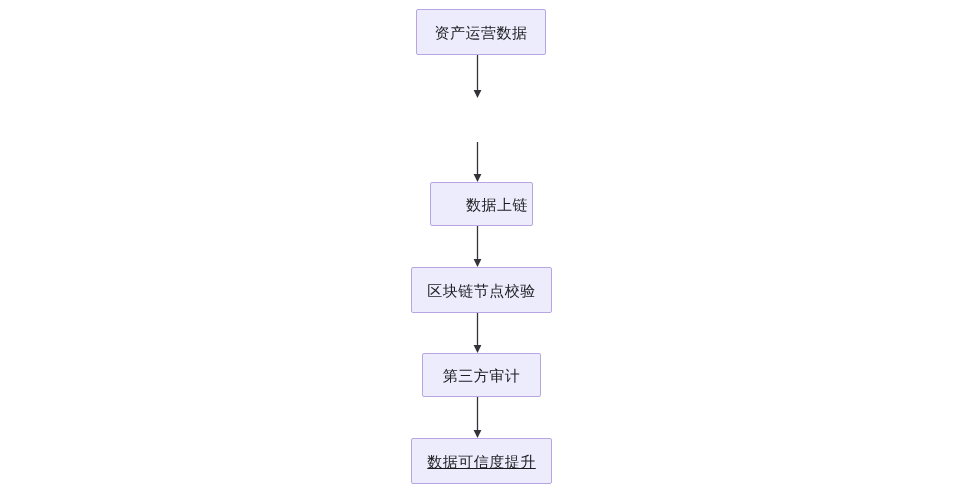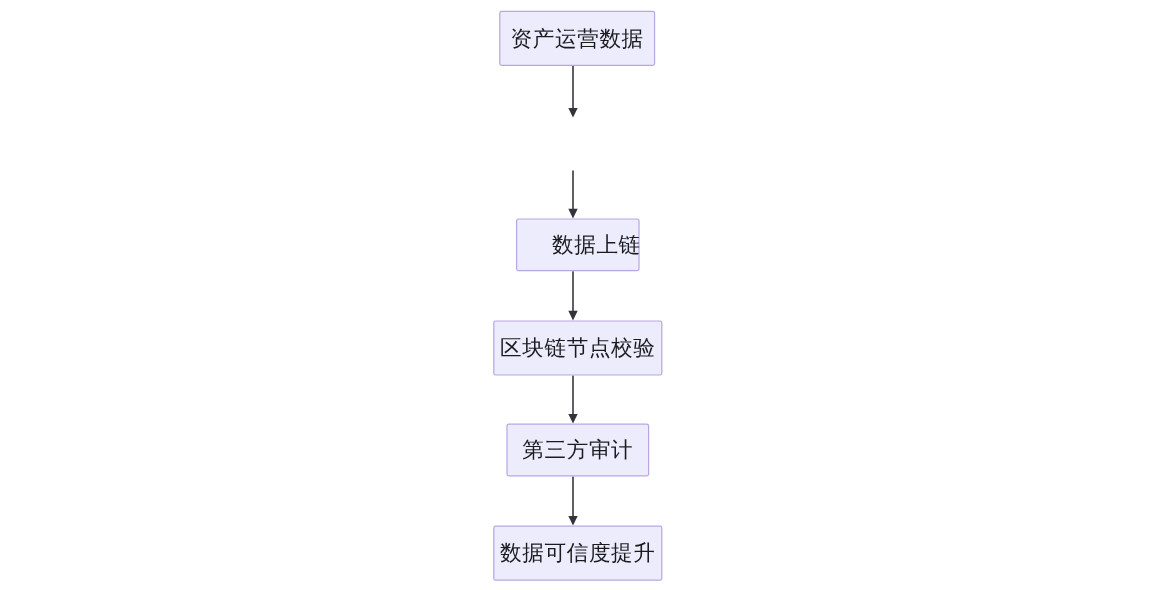--- a/index.html
+++ b/index.html
@@ -24,21 +24,21 @@
   .node {
     position: absolute;
     box-sizing: border-box;
     background: #ececfd;
     border: 1px solid #b9a5e3;
     border-radius: 2px;
     display: flex;
     align-items: center;
     justify-content: center;
     color: #1b1b1f;
-    font-size: 18px;
+    font-size: 15px;
     line-height: 1;
     letter-spacing: 0.5px;
     white-space: nowrap;
   }
 
   .node-label {
     display: block;
     text-align: center;
   }
 
@@ -91,16 +91,16 @@
     </div>
     <div class="node" style="left: 430px; top: 182px; width: 103px; height: 44px; background: rgb(236, 236, 253); border-color: rgb(185, 165, 227); color: rgb(27, 27, 31); padding-left: 31px;">
       <span class="node-label">数据上链</span>
     </div>
     <div class="node" style="left: 411px; top: 267px; width: 141px; height: 46px; background: rgb(236, 236, 253); border-color: rgb(185, 165, 227); color: rgb(27, 27, 31); justify-content: center;">
       <span class="node-label">区块链节点校验</span>
     </div>
     <div class="node" style="left: 422px; top: 353px; width: 119px; height: 44px; background: rgb(236, 236, 253); border-color: rgb(185, 165, 227); color: rgb(27, 27, 31);">
       <span class="node-label">第三方审计</span>
     </div>
-    <div class="node" style="left: 411px; top: 438px; width: 141px; height: 46px; background: rgb(236, 236, 253); border-color: rgb(185, 165, 227); color: rgb(27, 27, 31);">
+    <div class="node" style="left: 411px; top: 438px; width: 141px; height: 46px; background: rgb(236, 236, 253); border-color: rgb(185, 165, 227); color: rgb(27, 27, 31); text-decoration: underline;">
       <span class="node-label">数据可信度提升</span>
     </div>
   </div>
 
 </body></html>

